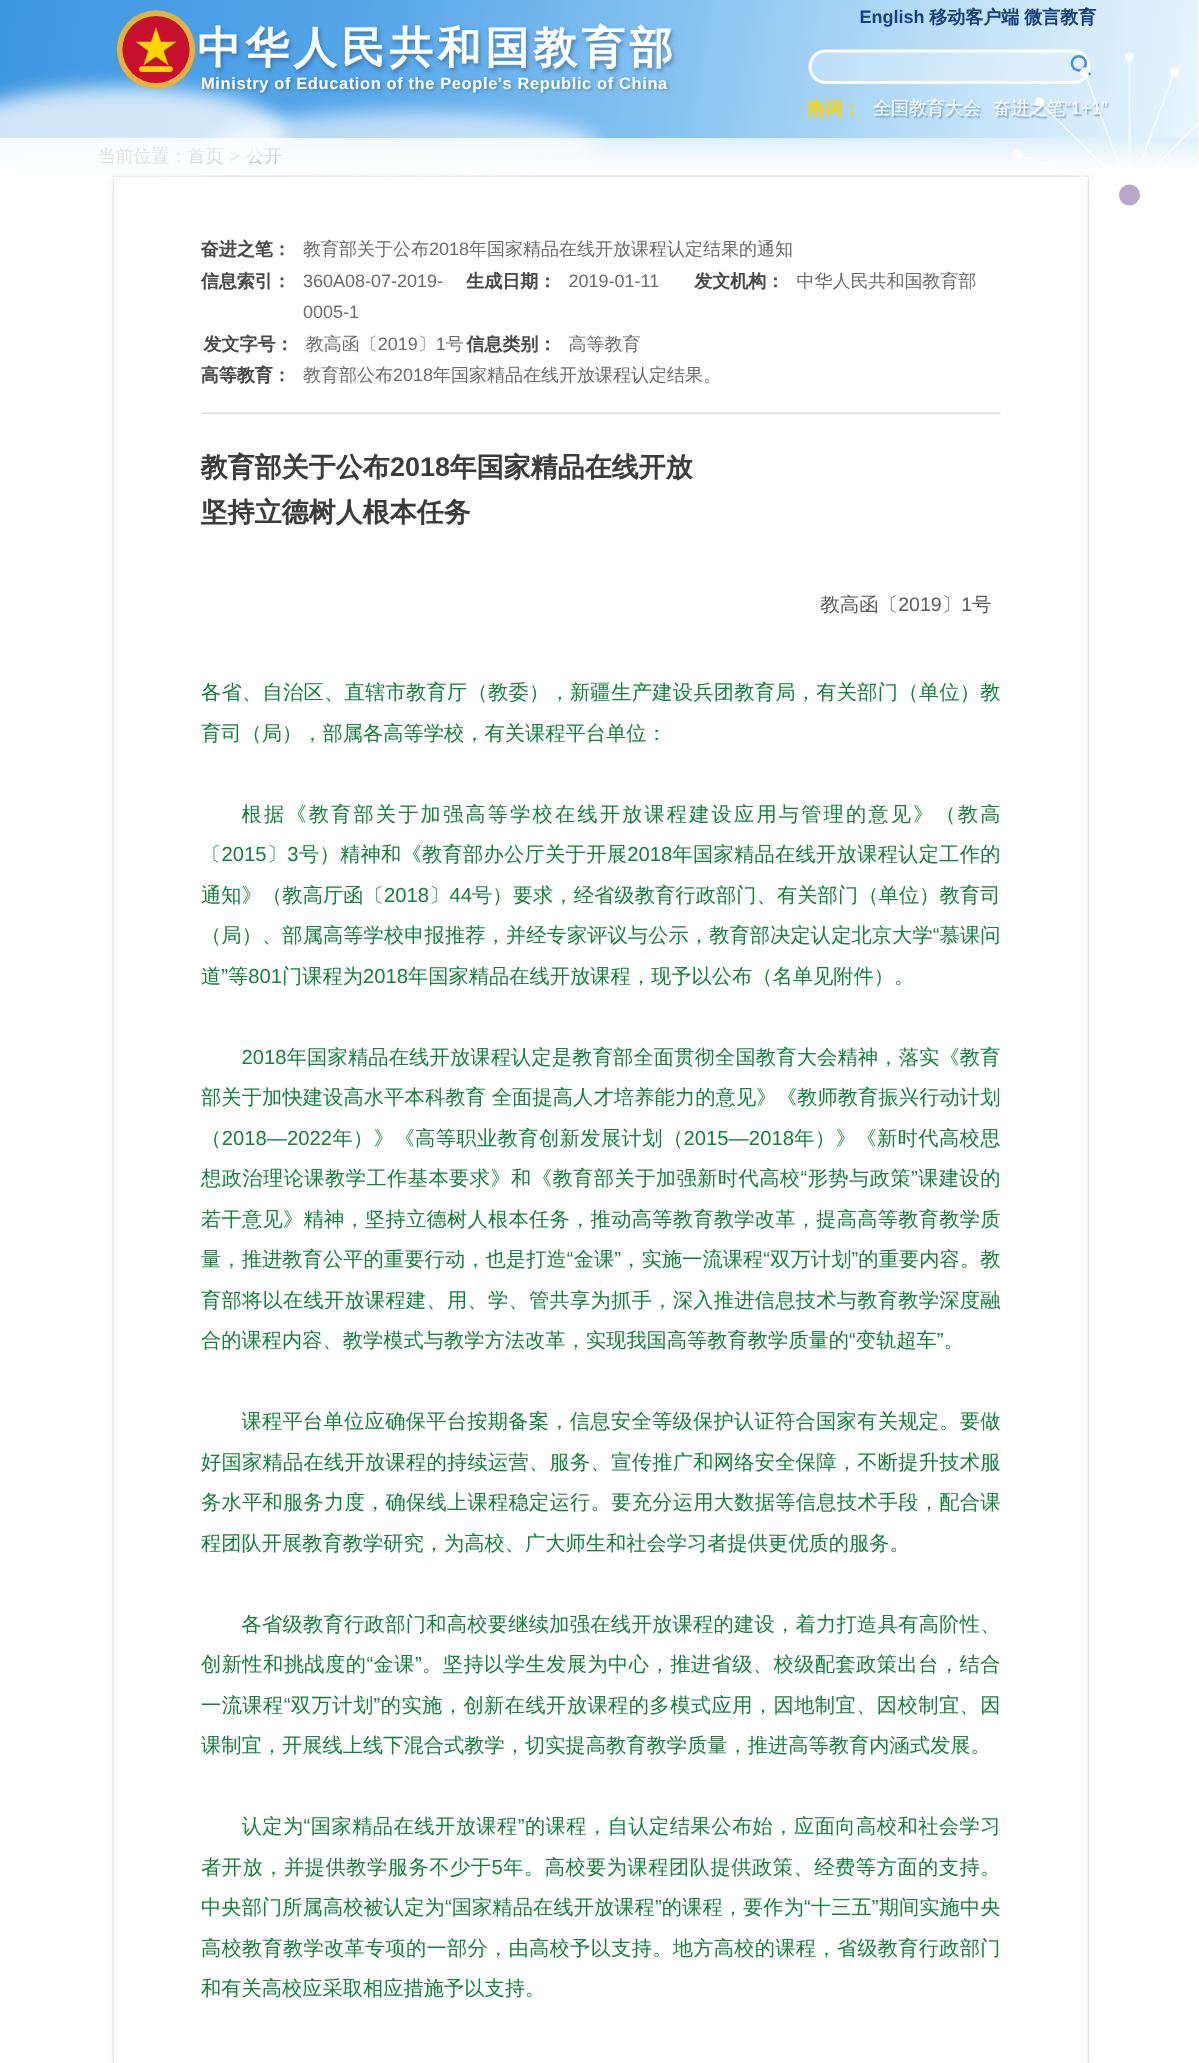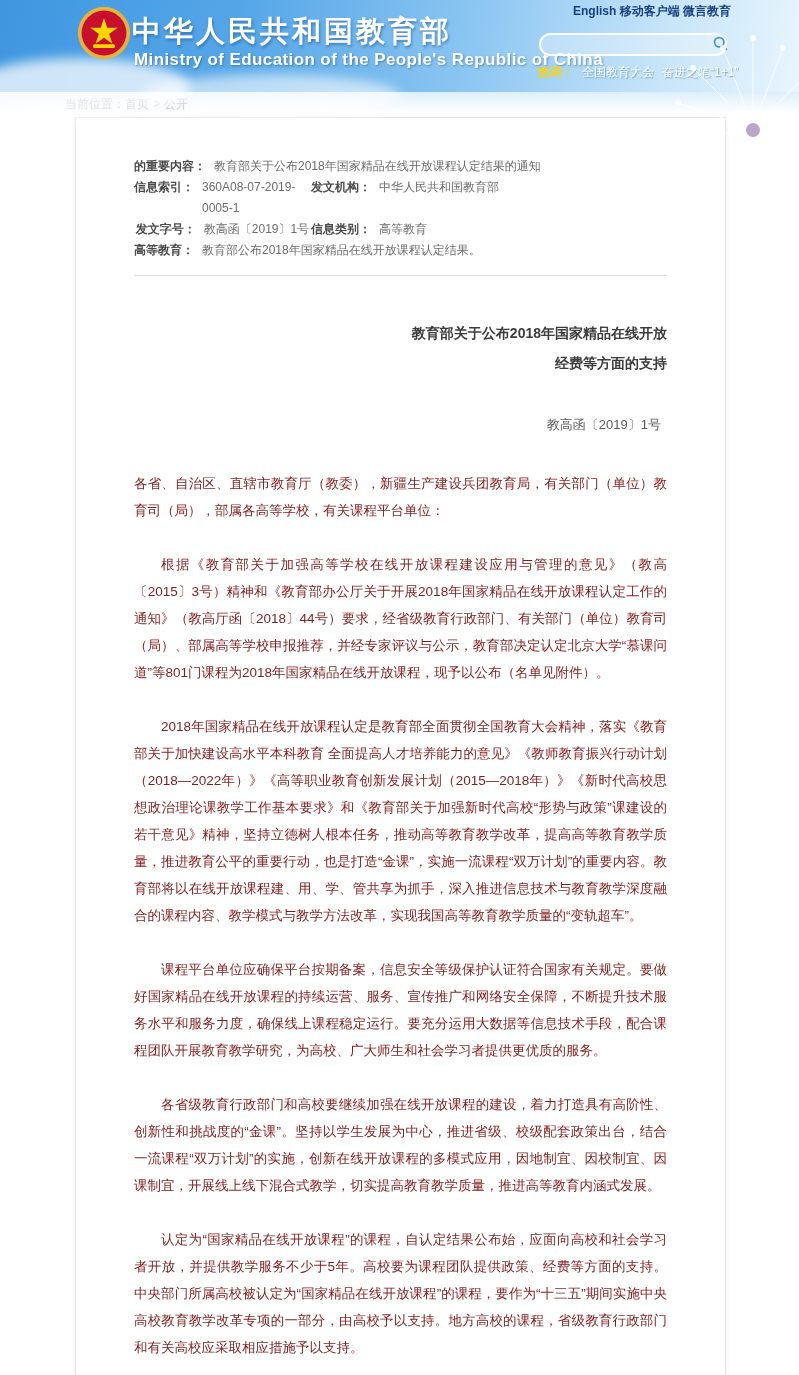--- a/index.html
+++ b/index.html
@@ -18,21 +18,21 @@
   .cloud { position: absolute; border-radius: 50%; filter: blur(6px); background: rgba(255,255,255,.75); }
   .cloud.c1 { left: -30px; top: 58px; width: 220px; height: 60px; }
   .cloud.c2 { left: 140px; top: 74px; width: 260px; height: 44px; opacity: .8; }
   .emblem { position: absolute; left: 76px; top: 5px; width: 56px; height: 56px; }
   .site-title {
     position: absolute; left: 132px; top: 12px;
     font-size: 29px; font-weight: bold; letter-spacing: 3px; color: #ffffff;
     text-shadow: 1px 2px 3px rgba(25,80,140,.55); cursor: pointer;
   }
   .site-subtitle {
-    position: absolute; left: 134px; top: 50px; font-size: 17px; font-weight: bold;
+    position: absolute; left: 134px; top: 50px; font-size: 11px; font-weight: bold;
     color: #ffffff; text-shadow: 1px 1px 2px rgba(25,80,140,.5); letter-spacing: .4px;
   }
   .top-links { position: absolute; right: 68px; top: 3px; font-size: 12px; }
   .top-links a { color: #17407e; text-decoration: none; font-weight: bold; cursor: pointer; }
   .search-box {
     position: absolute; right: 72px; top: 33px; width: 188px; height: 23px;
     border: 2px solid rgba(255,255,255,.95); border-radius: 13px;
     background: rgba(255,255,255,.30); display: flex; align-items: center;
   }
   .search-box input {
@@ -60,25 +60,25 @@
     padding: 38px 58px 26px 58px; z-index: 1;
   }
   .meta { font-size: 12px; line-height: 21px; color: #6b6b6b; }
   .meta-row { display: flex; }
   .m-label { font-weight: bold; color: #4a4a4a; white-space: nowrap; margin-right: 8px; }
   .m-pair { display: flex; }
   .m-pair.w1 { width: 177px; justify-content: center; }
   .m-pair.w2 { width: 152px; }
   .meta-divider { border: none; border-top: 1px solid #dcdcdc; margin: 14px 0 0 0; }
   .doc-title {
-    margin-top: 42px; text-align: right; font-size: 14px; font-weight: bold;
+    margin-top: 20px; text-align: left; font-size: 18px; font-weight: bold;
     color: #3c3c3c; line-height: 30px;
   }
   .doc-number { margin-top: 38px; text-align: right; font-size: 13px; color: #5a5a5a; padding-right: 6px; }
-  .doc-body { margin-top: 36px; font-size: 13.5px; line-height: 27px; color: #7f1d1d; text-align: justify; }
+  .doc-body { margin-top: 36px; font-size: 13.5px; line-height: 27px; color: #15803d; text-align: justify; }
   .doc-body p { margin-bottom: 27px; text-indent: 2em; }
   .doc-body p.salutation { text-indent: 0; }
 </style>
 </head>
 <body>
 
 <div class="banner">
   <div class="cloud c1"></div>
   <div class="cloud c2"></div>
 
@@ -141,28 +141,32 @@
 </div>
 
 <div class="breadcrumb-bar">
   <span>当前位置：</span><a>首页</a><span class="breadcrumb-sep">&gt;</span><a>公开</a>
 </div>
 
 <div class="content-box">
 
   <div class="meta">
     <div class="meta-row">
-      <span class="m-label">的重要内容：</span>
+      <span class="m-label">奋进之笔：</span>
       <span>教育部关于公布2018年国家精品在线开放课程认定结果的通知</span>
     </div>
     <div class="meta-row">
       <span class="m-pair w1">
         <span class="m-label">信息索引：</span>
         <span>360A08-07-2019-0005-1</span>
       </span>
+      <span class="m-pair w2">
+        <span class="m-label">生成日期：</span>
+        <span>2019-01-11</span>
+      </span>
       <span class="m-pair">
         <span class="m-label">发文机构：</span>
         <span>中华人民共和国教育部</span>
       </span>
     </div>
     <div class="meta-row">
       <span class="m-pair w1">
         <span class="m-label">发文字号：</span>
         <span>教高函〔2019〕1号</span>
       </span>
@@ -174,21 +178,21 @@
     <div class="meta-row">
       <span class="m-label">高等教育：</span>
       <span>教育部公布2018年国家精品在线开放课程认定结果。</span>
     </div>
   </div>
 
   <hr class="meta-divider">
 
   <div class="doc-title">
     <div>教育部关于公布2018年国家精品在线开放</div>
-    <div>经费等方面的支持</div>
+    <div>坚持立德树人根本任务</div>
   </div>
 
   <div class="doc-number">教高函〔2019〕1号</div>
 
   <div class="doc-body">
     <p class="salutation">各省、自治区、直辖市教育厅（教委），新疆生产建设兵团教育局，有关部门（单位）教育司（局），部属各高等学校，有关课程平台单位：</p>
     <p>根据《教育部关于加强高等学校在线开放课程建设应用与管理的意见》（教高〔2015〕3号）精神和《教育部办公厅关于开展2018年国家精品在线开放课程认定工作的通知》（教高厅函〔2018〕44号）要求，经省级教育行政部门、有关部门（单位）教育司（局）、部属高等学校申报推荐，并经专家评议与公示，教育部决定认定北京大学“慕课问道”等801门课程为2018年国家精品在线开放课程，现予以公布（名单见附件）。</p>
     <p>2018年国家精品在线开放课程认定是教育部全面贯彻全国教育大会精神，落实《教育部关于加快建设高水平本科教育 全面提高人才培养能力的意见》《教师教育振兴行动计划（2018—2022年）》《高等职业教育创新发展计划（2015—2018年）》《新时代高校思想政治理论课教学工作基本要求》和《教育部关于加强新时代高校“形势与政策”课建设的若干意见》精神，坚持立德树人根本任务，推动高等教育教学改革，提高高等教育教学质量，推进教育公平的重要行动，也是打造“金课”，实施一流课程“双万计划”的重要内容。教育部将以在线开放课程建、用、学、管共享为抓手，深入推进信息技术与教育教学深度融合的课程内容、教学模式与教学方法改革，实现我国高等教育教学质量的“变轨超车”。</p>
     <p>课程平台单位应确保平台按期备案，信息安全等级保护认证符合国家有关规定。要做好国家精品在线开放课程的持续运营、服务、宣传推广和网络安全保障，不断提升技术服务水平和服务力度，确保线上课程稳定运行。要充分运用大数据等信息技术手段，配合课程团队开展教育教学研究，为高校、广大师生和社会学习者提供更优质的服务。</p>
     <p>各省级教育行政部门和高校要继续加强在线开放课程的建设，着力打造具有高阶性、创新性和挑战度的“金课”。坚持以学生发展为中心，推进省级、校级配套政策出台，结合一流课程“双万计划”的实施，创新在线开放课程的多模式应用，因地制宜、因校制宜、因课制宜，开展线上线下混合式教学，切实提高教育教学质量，推进高等教育内涵式发展。</p>

